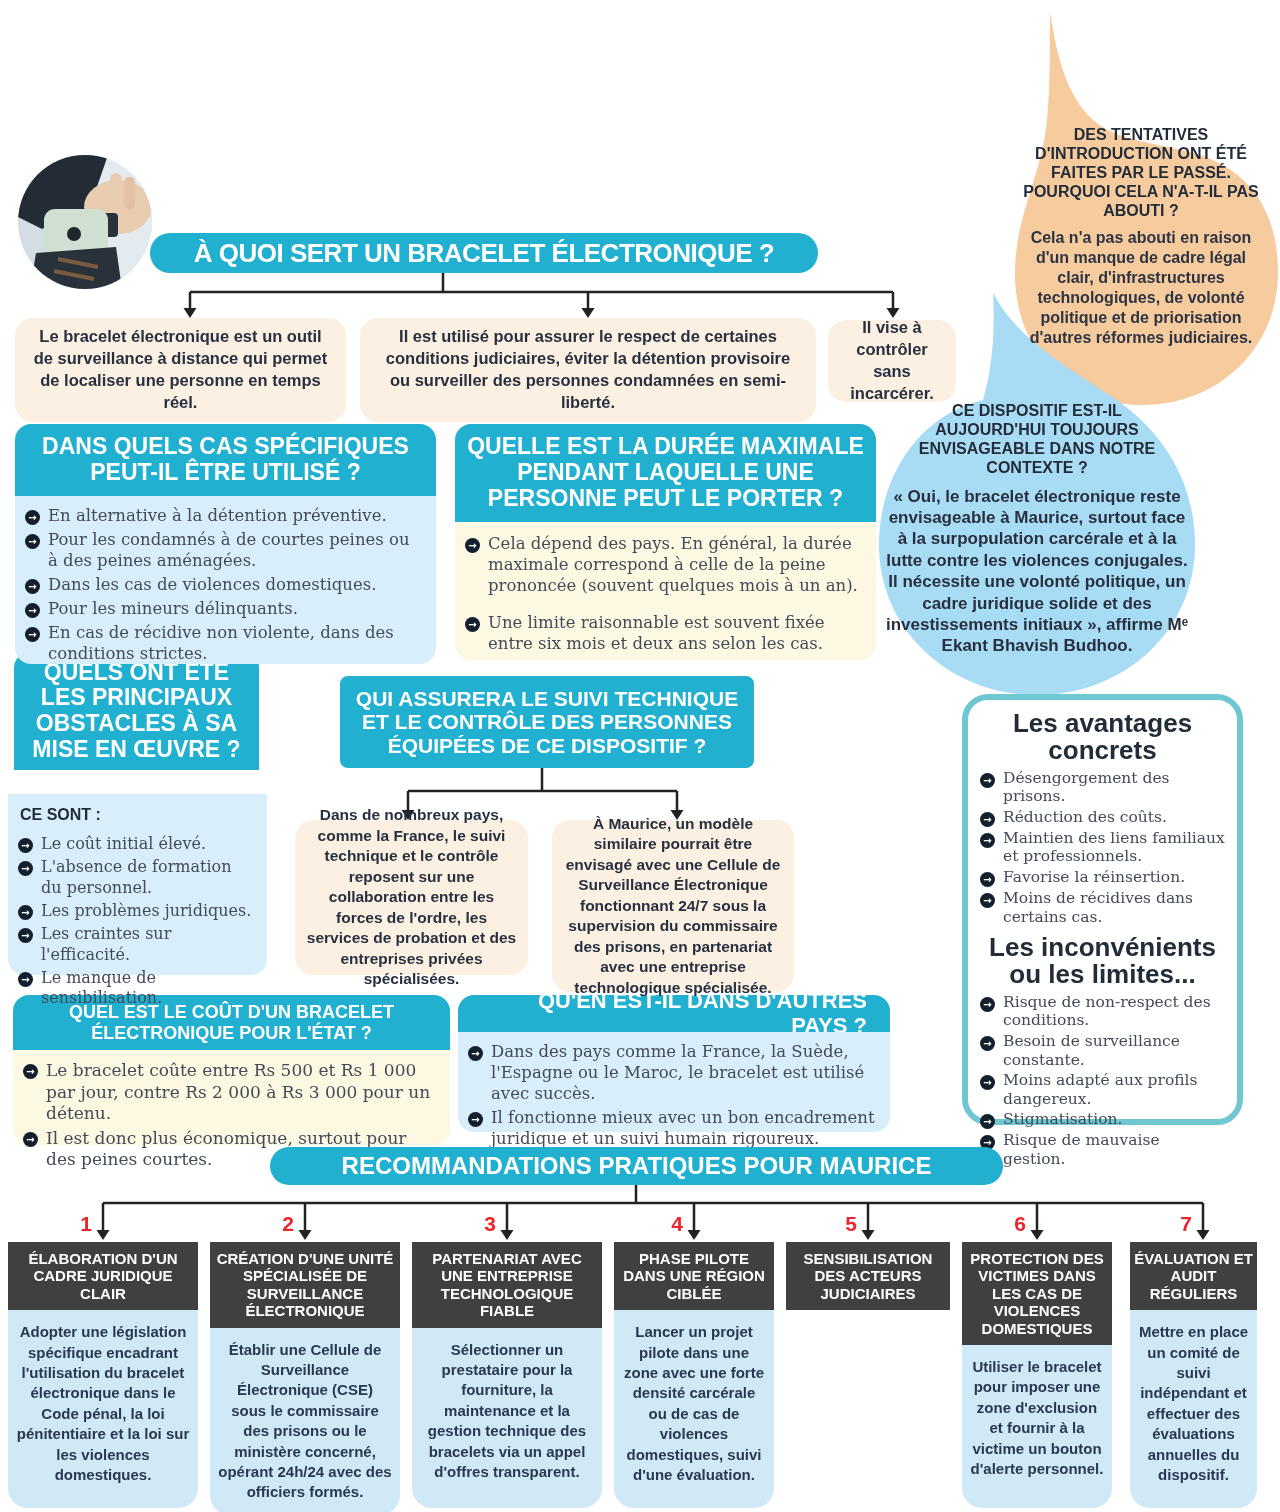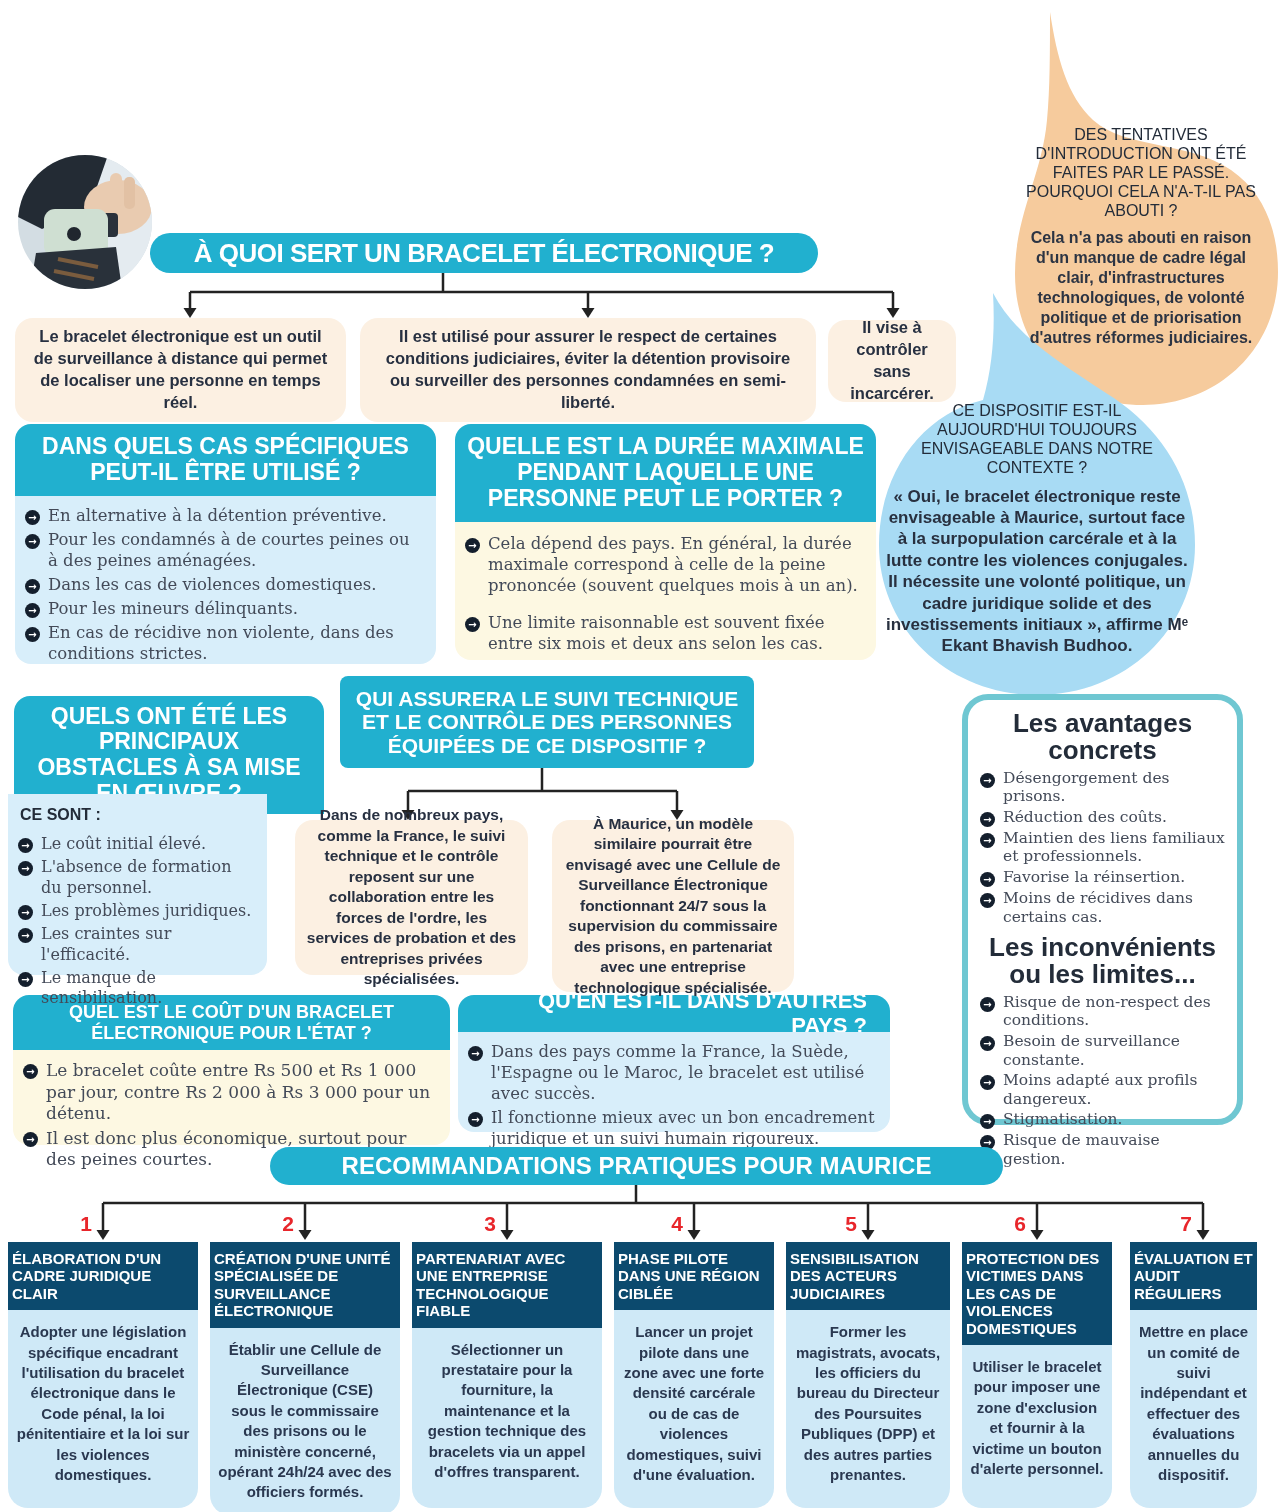--- a/index.html
+++ b/index.html
@@ -30,35 +30,35 @@
   .cream{background:#fdf8e2;}
 
   ul.blist{list-style:none;margin:0;padding:0;font-family:"DejaVu Serif",serif;
            font-size:16.5px;line-height:1.27;color:#434a58;}
   ul.blist li{display:flex;gap:8px;margin:0 0 3px 0;}
   .blt{flex:0 0 15px;width:15px;height:15px;border-radius:50%;background:#141f2d;color:#fff;
        font-size:10px;line-height:15px;text-align:center;font-weight:bold;margin-top:4px;
        font-family:"DejaVu Sans",sans-serif;}
 
   .blob-text{position:absolute;text-align:center;z-index:2;}
-  .bh{font-weight:normal;font-size:16px;line-height:1.18;color:#232c39;}
+  .bh{font-weight:bold;font-size:16px;line-height:1.18;color:#232c39;}
   .bb{font-weight:bold;font-size:16px;line-height:1.24;color:#2c3443;margin-top:8px;}
 
   .adv{position:absolute;left:962px;top:694px;width:281px;height:431px;background:#fff;
        border:6px solid #6fc7d2;border-radius:26px;box-sizing:border-box;padding:8px 12px;z-index:2;}
   .adv h3{margin:2px 0 4px 0;text-align:center;font-size:26px;line-height:1.05;color:#232c39;}
   .adv ul.blist{font-size:15.5px;line-height:1.2;}
   .adv ul.blist li{margin-bottom:2px;}
 
   .rec-bar{position:absolute;left:270px;top:1147px;width:733px;height:38px;border-radius:19px;
            background:#21b0cf;color:#fff;font-weight:bold;font-size:24px;display:flex;
            align-items:center;justify-content:center;z-index:2;}
   .col{position:absolute;top:1242px;height:266px;display:flex;flex-direction:column;z-index:2;}
-  .col-h{background:#0c4a6e;color:#fff;font-weight:bold;font-size:15px;line-height:1.16;
-         padding:8px 4px;display:flex;align-items:center;justify-content:center;}
+  .col-h{background:#404040;color:#fff;font-weight:bold;font-size:15px;line-height:1.16;
+         text-align:center;padding:8px 4px;display:flex;align-items:center;justify-content:center;}
   .col-b{background:#cfe9f7;border-radius:0 0 20px 20px;flex:1;font-weight:bold;font-size:15px;
          line-height:1.36;text-align:center;color:#2a3850;padding:12px 8px;box-sizing:border-box;}
   .rnum{position:absolute;top:1212px;width:34px;text-align:right;color:#e8262b;
         font-weight:bold;font-size:21px;z-index:2;}
 
   .ce-sont{font-weight:bold;font-size:16px;color:#232c39;margin:2px 0 10px 2px;
            font-family:"Liberation Sans",sans-serif;}
   .q{font-weight:bold;font-size:17px;line-height:1.26;color:#28303f;margin-top:8px;}
 </style>
 </head>
@@ -158,21 +158,21 @@
           <span>Une limite raisonnable est souvent fixée entre six mois et deux ans selon les cas.</span>
         </li>
     </ul>
   </div>
 
   <div class="blob-text" style="left:882px;top:402px;width:310px;">
     <div class="bh" style="padding:0 18px;">CE DISPOSITIF EST-IL AUJOURD'HUI TOUJOURS ENVISAGEABLE DANS NOTRE CONTEXTE ?</div>
     <div class="q">« Oui, le bracelet électronique reste envisageable à Maurice, surtout face à la surpopulation carcérale et à la lutte contre les violences conjugales. Il nécessite une volonté politique, un cadre juridique solide et des investissements initiaux », affirme Mᵉ Ekant Bhavish Budhoo.</div>
   </div>
 
-  <div class="teal round-top abs" style="left:14px;top:696px;width:310px;height:118px;font-size:23px;padding:0 21px;box-sizing:border-box;">QUELS ONT ÉTÉ LES PRINCIPAUX OBSTACLES À SA MISE EN ŒUVRE ?</div>
+  <div class="teal round-top abs" style="left:14px;top:652px;width:245px;height:118px;font-size:23px;padding:0 8px;box-sizing:border-box;">QUELS ONT ÉTÉ LES PRINCIPAUX OBSTACLES À SA MISE EN ŒUVRE ?</div>
   <div class="body-box lblue" style="left:8px;top:794px;width:259px;height:181px;">
     <div class="ce-sont">CE SONT :</div>
     <ul class="blist" style="font-size:16px;">
       <li>
           <span class="blt">→</span>
           <span>Le coût initial élevé.</span>
         </li>
       <li>
           <span class="blt">→</span>
           <span>L'absence de formation du personnel.</span>
@@ -294,21 +294,20 @@
   <div class="col" style="left:412px;width:190px;">
     <div class="col-h">PARTENARIAT AVEC UNE ENTREPRISE TECHNOLOGIQUE FIABLE</div>
     <div class="col-b">Sélectionner un prestataire pour la fourniture, la maintenance et la gestion technique des bracelets via un appel d'offres transparent.</div>
   </div>
   <div class="col" style="left:614px;width:160px;">
     <div class="col-h">PHASE PILOTE DANS UNE RÉGION CIBLÉE</div>
     <div class="col-b">Lancer un projet pilote dans une zone avec une forte densité carcérale ou de cas de violences domestiques, suivi d'une évaluation.</div>
   </div>
   <div class="col" style="left:786px;width:164px;">
     <div class="col-h">SENSIBILISATION DES ACTEURS JUDICIAIRES</div>
-    <div class="col-b">Former les magistrats, avocats, les officiers du bureau du Directeur des Poursuites Publiques (DPP) et des autres parties prenantes.</div>
   </div>
   <div class="col" style="left:962px;width:150px;">
     <div class="col-h">PROTECTION DES VICTIMES DANS LES CAS DE VIOLENCES DOMESTIQUES</div>
     <div class="col-b">Utiliser le bracelet pour imposer une zone d'exclusion et fournir à la victime un bouton d'alerte personnel.</div>
   </div>
   <div class="col" style="left:1130px;width:127px;">
     <div class="col-h">ÉVALUATION ET AUDIT RÉGULIERS</div>
     <div class="col-b">Mettre en place un comité de suivi indépendant et effectuer des évaluations annuelles du dispositif.</div>
   </div>
 

